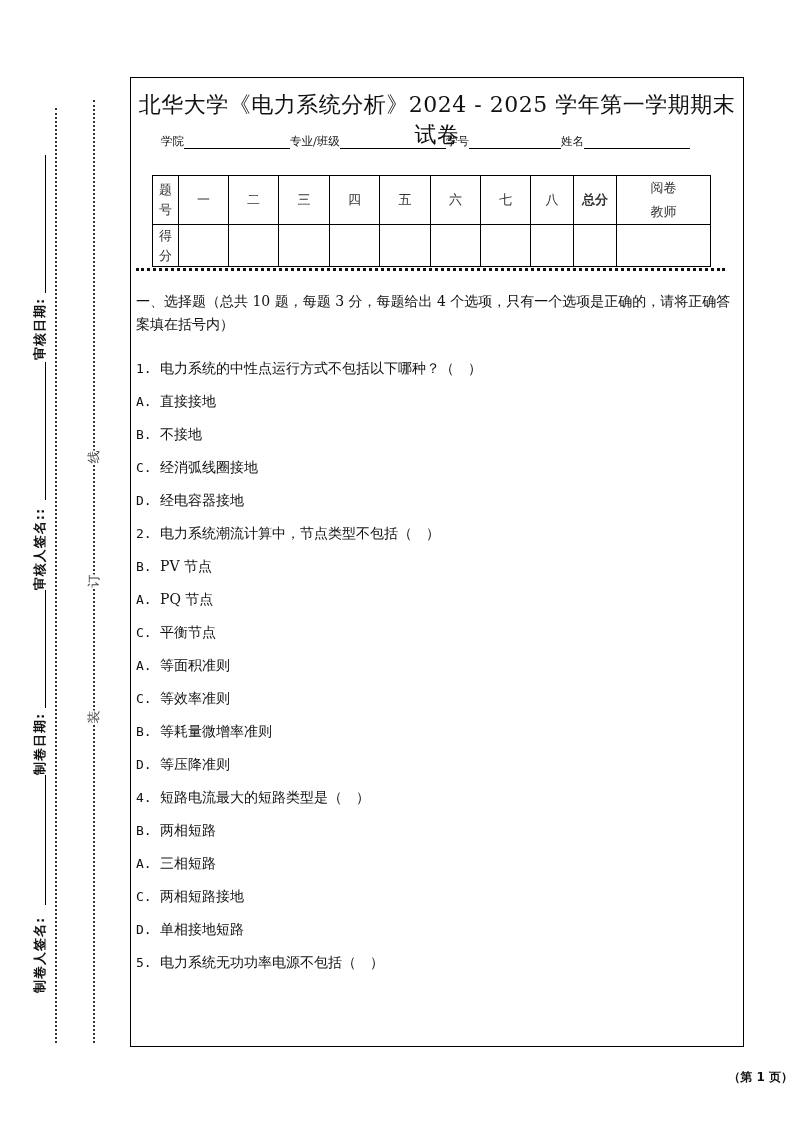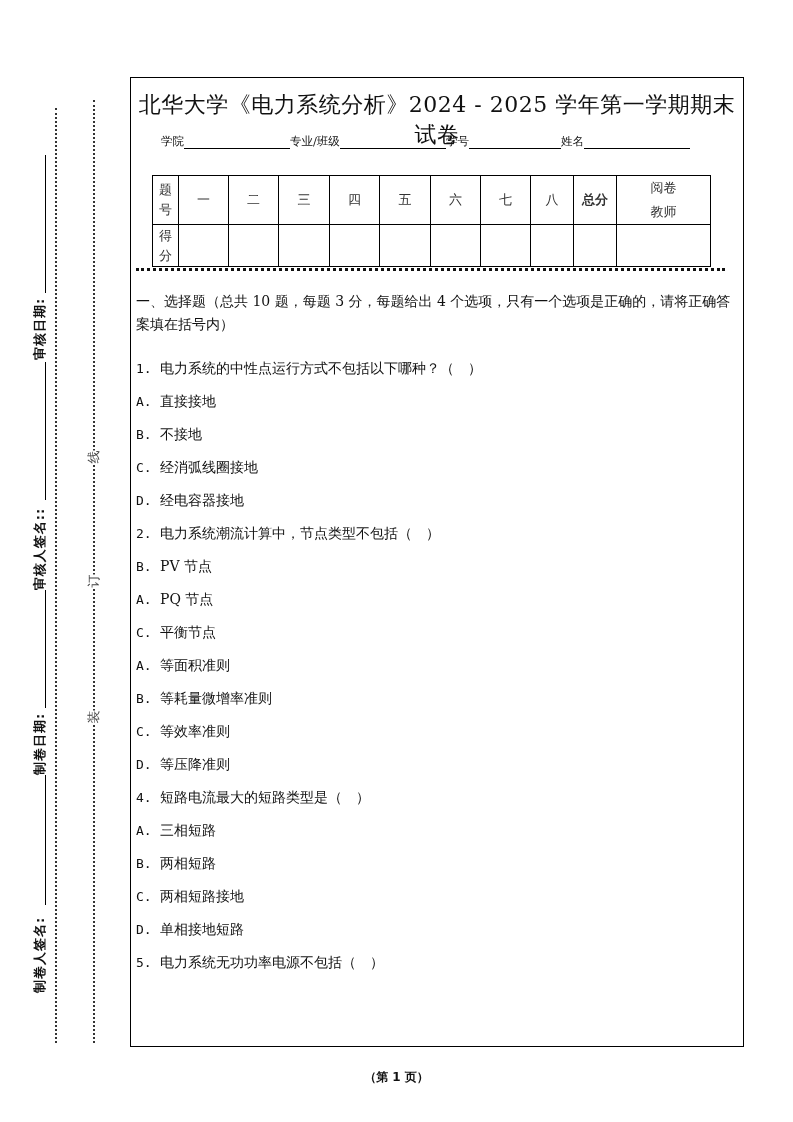--- a/index.html
+++ b/index.html
@@ -51,21 +51,21 @@
     border-top: 3px dotted #111;
   }
   .content {
     position: absolute; left: 5px; right: 8px; top: 212px;
     font-size: 14px;
   }
   .section-head { line-height: 23px; margin-bottom: 22px; }
   .q-line { height: 33px; line-height: 20px; white-space: nowrap; }
   .q-line .num { font-family: "DejaVu Sans Mono", "Liberation Mono", monospace; display: inline-block; width: 24px; font-size: 13px; }
   .footer {
-    position: absolute; left: 0; right: 0; top: 1069px; text-align: center;
+    position: absolute; left: 0; right: 0; top: 1069px; text-align: right;
     font-size: 12px; font-weight: bold; font-family: "DejaVu Sans", sans-serif;
   }
 </style>
 </head>
 <body>
 
 <div>
 
   <div class="dotline-v" style="left:55px; top:108px; height:935px;"></div>
 
@@ -141,27 +141,27 @@
     <div class="q-line"><span class="num">B.</span><span>不接地</span></div>
     <div class="q-line"><span class="num">C.</span><span>经消弧线圈接地</span></div>
     <div class="q-line"><span class="num">D.</span><span>经电容器接地</span></div>
 
     <div class="q-line"><span class="num">2.</span><span>电力系统潮流计算中，节点类型不包括（　）</span></div>
     <div class="q-line"><span class="num">B.</span><span>PV 节点</span></div>
     <div class="q-line"><span class="num">A.</span><span>PQ 节点</span></div>
     <div class="q-line"><span class="num">C.</span><span>平衡节点</span></div>
 
     <div class="q-line"><span class="num">A.</span><span>等面积准则</span></div>
+    <div class="q-line"><span class="num">C.</span><span>等效率准则</span></div>
     <div class="q-line"><span class="num">B.</span><span>等耗量微增率准则</span></div>
-    <div class="q-line"><span class="num">C.</span><span>等效率准则</span></div>
     <div class="q-line"><span class="num">D.</span><span>等压降准则</span></div>
 
     <div class="q-line"><span class="num">4.</span><span>短路电流最大的短路类型是（　）</span></div>
+    <div class="q-line"><span class="num">B.</span><span>两相短路</span></div>
     <div class="q-line"><span class="num">A.</span><span>三相短路</span></div>
-    <div class="q-line"><span class="num">B.</span><span>两相短路</span></div>
     <div class="q-line"><span class="num">C.</span><span>两相短路接地</span></div>
     <div class="q-line"><span class="num">D.</span><span>单相接地短路</span></div>
 
     <div class="q-line"><span class="num">5.</span><span>电力系统无功功率电源不包括（　）</span></div>
   </div>
 </div>
 
 <div class="footer">（第 1 页）</div>
 
 </body></html>

